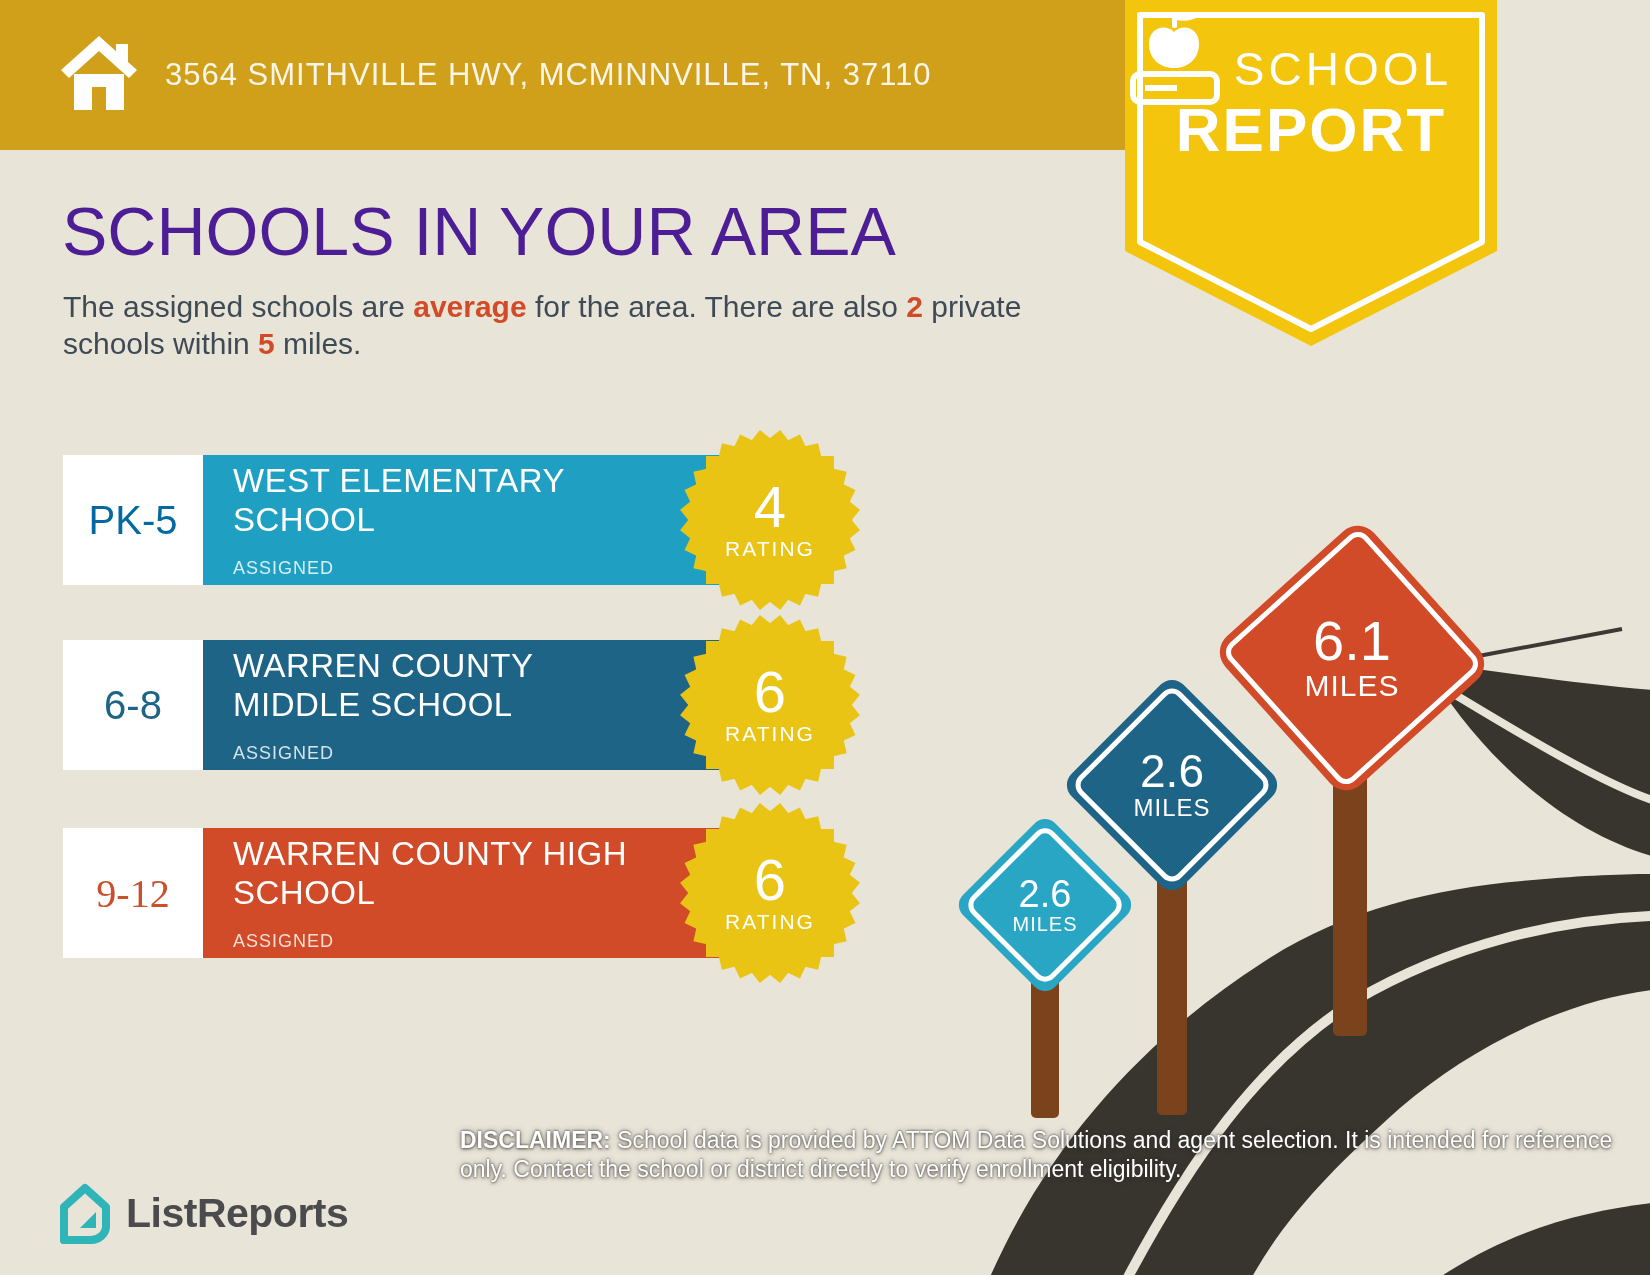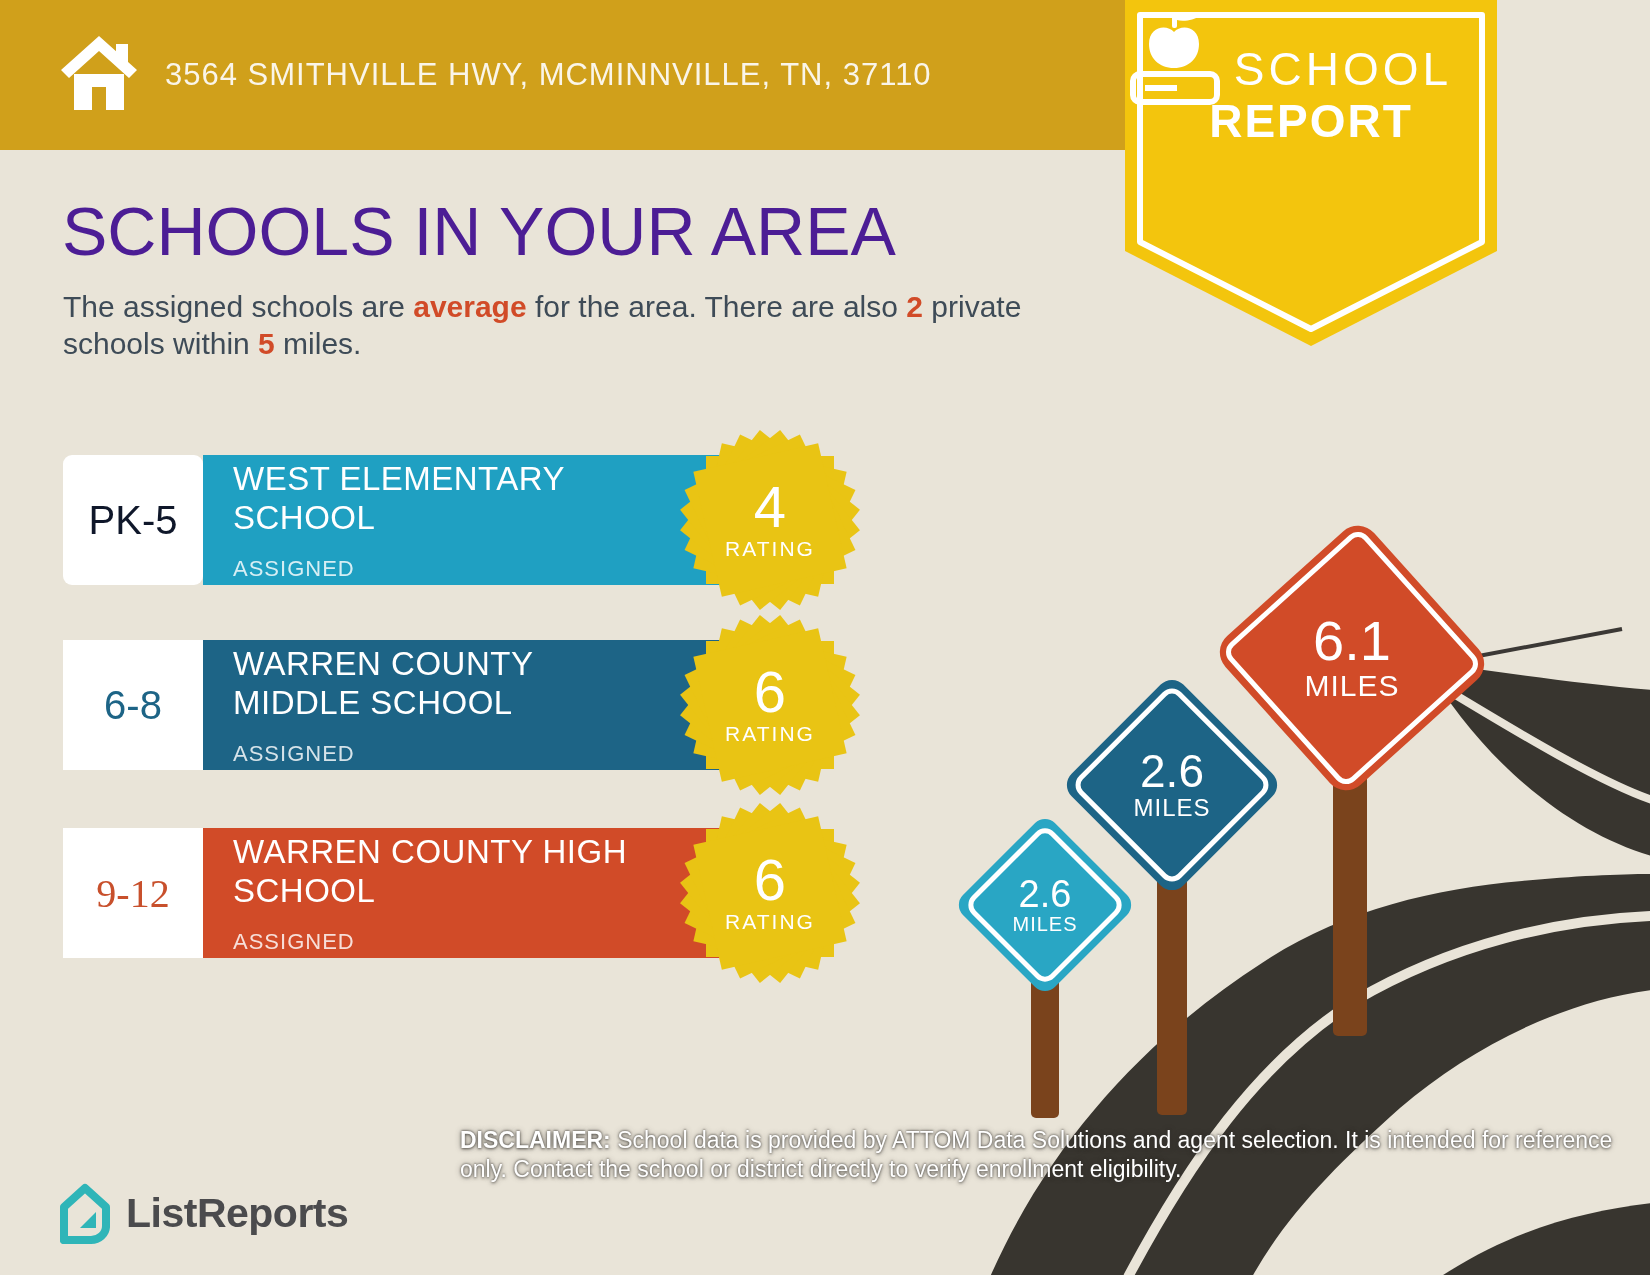--- a/index.html
+++ b/index.html
@@ -11,41 +11,41 @@
   .home-icon{position:absolute;left:58px;top:32px;}
   .address{position:absolute;left:165px;top:0;height:150px;display:flex;align-items:center;
            color:#FAF5E9;font-size:31px;letter-spacing:1px;font-weight:400;}
 
   
   .badge{position:absolute;left:1125px;top:0;width:372px;height:346px;z-index:7;}
   .badge svg{position:absolute;left:0;top:0;}
   .badge-line1{position:absolute;left:0;top:42px;width:372px;text-align:center;color:#fff;
                font-size:46px;letter-spacing:4px;font-weight:400;margin-left:32px;}
   .badge-line2{position:absolute;left:0;top:94px;width:372px;text-align:center;color:#fff;
-               font-size:46px;letter-spacing:2px;font-weight:700;}
+               font-size:62px;letter-spacing:2px;font-weight:700;}
   .badge-icon{position:absolute;left:136px;top:150px;}
 
   
   .title{position:absolute;left:62px;top:192px;width:1060px;color:#4c1d95;
          font-size:68px;font-weight:400;letter-spacing:0;z-index:5;}
   .subtitle{position:absolute;left:63px;top:288px;width:1010px;color:#3E4B57;
             font-size:30px;line-height:37px;z-index:5;}
   .subtitle b{color:#D14B28;font-weight:700;}
 
   
   .row{position:absolute;left:63px;width:820px;height:130px;z-index:4;}
   .row-1{top:455px;} .row-2{top:640px;} .row-3{top:828px;}
   .grade-box{position:absolute;left:0;top:0;width:140px;height:130px;background:#ffffff;
              display:flex;align-items:center;justify-content:center;font-size:40px;font-weight:400;}
-  .row-1 .grade-box{color:#0f172a;border-radius:9px;} .row-2 .grade-box{color:#1D6486;} .row-3 .grade-box{color:#C8502C;font-family:Liberation Serif, serif;}
+  .row-1 .grade-box{color:#0369a1;} .row-2 .grade-box{color:#1D6486;} .row-3 .grade-box{color:#C8502C;font-family:Liberation Serif, serif;}
   .bar{position:absolute;left:140px;top:0;width:520px;height:130px;display:flex;flex-direction:column;
        justify-content:center;padding-left:30px;box-sizing:border-box;}
   .row-1 .bar{background:#1FA0C2;} .row-2 .bar{background:#1D6486;} .row-3 .bar{background:#D14B28;}
   .school-name{color:#fff;font-size:33px;line-height:39px;font-weight:400;letter-spacing:0.5px;width:400px;}
-  .school-status{color:rgba(255,255,255,0.82);font-size:22px;letter-spacing:1px;margin-top:19px;}
+  .school-status{color:rgba(255,255,255,0.82);font-size:18px;letter-spacing:1px;margin-top:19px;}
   .burst{position:absolute;left:615px;top:-27px;width:184px;height:184px;}
   .burst svg{position:absolute;left:0;top:0;}
   .burst-text{position:absolute;left:0;top:0;width:184px;height:184px;display:flex;flex-direction:column;
               align-items:center;justify-content:center;color:#fff;}
   .burst-num{font-size:58px;line-height:56px;font-weight:400;}
   .burst-label{font-size:21px;letter-spacing:2px;margin-top:2px;}
 
   
   .road-svg{position:absolute;left:0;top:0;z-index:1;}
   .post{position:absolute;background:#7A431C;border-radius:5px;z-index:2;}

